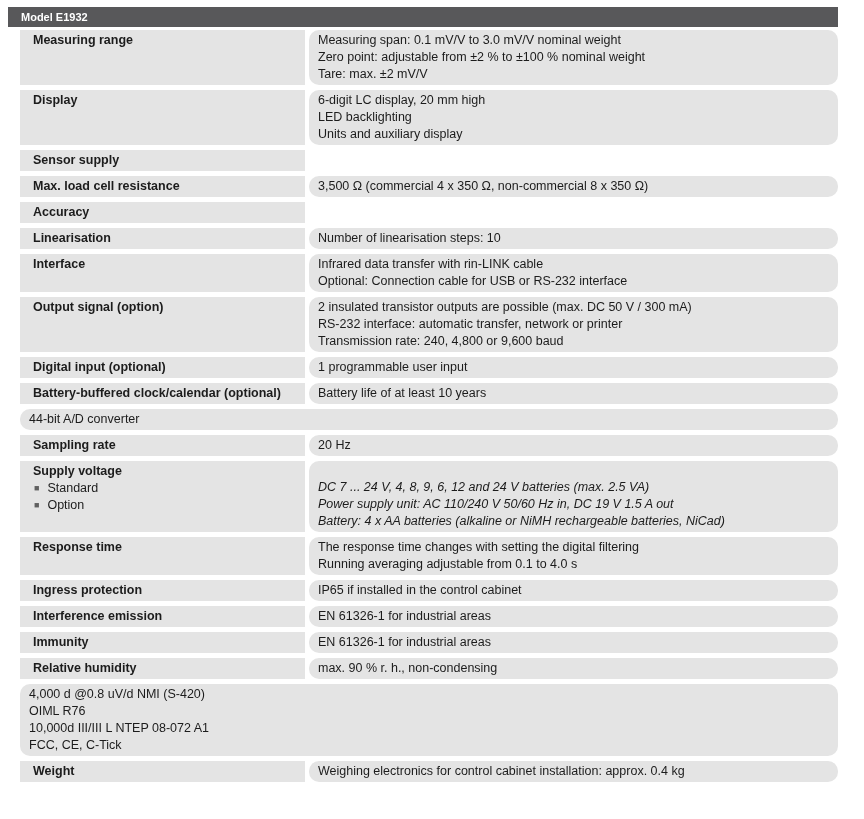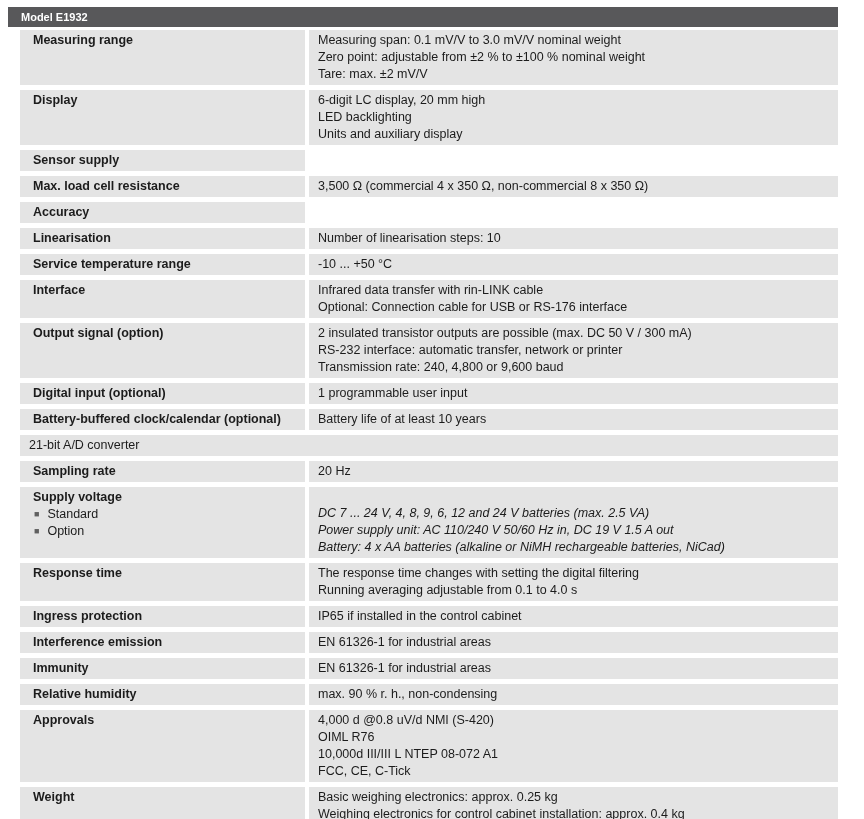--- a/index.html
+++ b/index.html
@@ -46,20 +46,21 @@
   }
   .label-cell{
     flex:none;
     width:285px;
     margin-right:4px;
     padding:2px 6px 2px 13px;
   }
   .value-cell{
     flex:1 1 auto;
     padding:2px 8px 2px 9px;
+    border-radius:10px;
   }
   .label-text{
     font-weight:bold;
     white-space:nowrap;
   }
   .value-line{
     white-space:nowrap;
   }
   .bullet-line{
     display:flex;
@@ -127,33 +128,25 @@
       <div class="row">
         <div class="cell label-cell">
           <div class="label-text">Linearisation</div>
         </div>
         <div class="cell value-cell">
           <div class="value-line">Number of linearisation steps: 10</div>
         </div>
       </div>
       <div class="row">
         <div class="cell label-cell">
-          <div class="label-text">Service temperature range</div>
-        </div>
-        <div class="cell value-cell">
-          <div class="value-line">-10 ... +50 °C</div>
-        </div>
-      </div>
-      <div class="row">
-        <div class="cell label-cell">
           <div class="label-text">Interface</div>
         </div>
         <div class="cell value-cell">
           <div class="value-line">Infrared data transfer with rin-LINK cable</div>
-          <div class="value-line">Optional: Connection cable for USB or RS-176 interface</div>
+          <div class="value-line">Optional: Connection cable for USB or RS-232 interface</div>
         </div>
       </div>
       <div class="row">
         <div class="cell label-cell">
           <div class="label-text">Output signal (option)</div>
         </div>
         <div class="cell value-cell">
           <div class="value-line">2 insulated transistor outputs are possible (max. DC 50 V / 300 mA)</div>
           <div class="value-line">RS-232 interface: automatic transfer, network or printer</div>
           <div class="value-line">Transmission rate: 240, 4,800 or 9,600 baud</div>
@@ -170,21 +163,21 @@
       <div class="row">
         <div class="cell label-cell">
           <div class="label-text">Battery-buffered clock/calendar (optional)</div>
         </div>
         <div class="cell value-cell">
           <div class="value-line">Battery life of at least 10 years</div>
         </div>
       </div>
       <div class="row">
         <div class="cell value-cell">
-          <div class="value-line">21-bit A/D converter</div>
+          <div class="value-line">44-bit A/D converter</div>
         </div>
       </div>
       <div class="row">
         <div class="cell label-cell">
           <div class="label-text">Sampling rate</div>
         </div>
         <div class="cell value-cell">
           <div class="value-line">20 Hz</div>
         </div>
       </div>
@@ -241,34 +234,30 @@
       </div>
       <div class="row">
         <div class="cell label-cell">
           <div class="label-text">Relative humidity</div>
         </div>
         <div class="cell value-cell">
           <div class="value-line">max. 90 % r. h., non-condensing</div>
         </div>
       </div>
       <div class="row">
-        <div class="cell label-cell">
-          <div class="label-text">Approvals</div>
-        </div>
         <div class="cell value-cell">
           <div class="value-line">4,000 d @0.8 uV/d NMI (S-420)</div>
           <div class="value-line">OIML R76</div>
           <div class="value-line">10,000d III/III L NTEP 08-072 A1</div>
           <div class="value-line">FCC, CE, C-Tick</div>
         </div>
       </div>
       <div class="row">
         <div class="cell label-cell">
           <div class="label-text">Weight</div>
         </div>
         <div class="cell value-cell">
-          <div class="value-line">Basic weighing electronics: approx. 0.25 kg</div>
           <div class="value-line">Weighing electronics for control cabinet installation: approx. 0.4 kg</div>
         </div>
       </div>
     </div>
 
 </div>
 
 </body></html>

